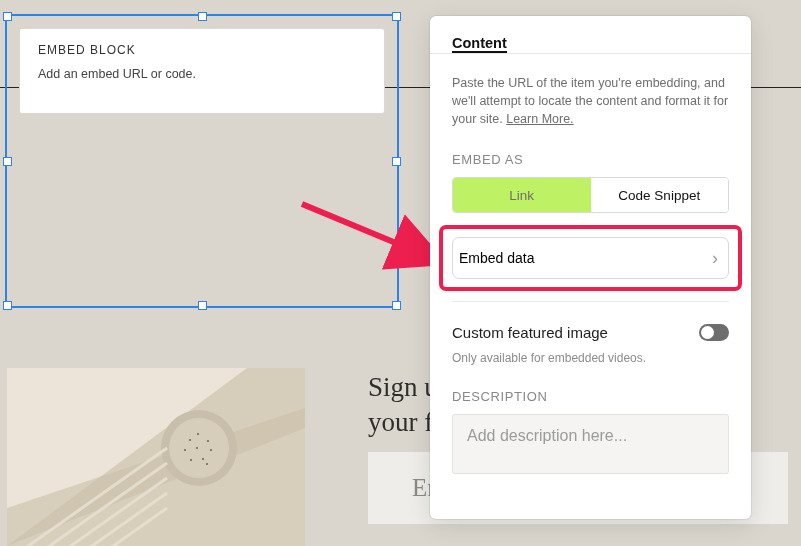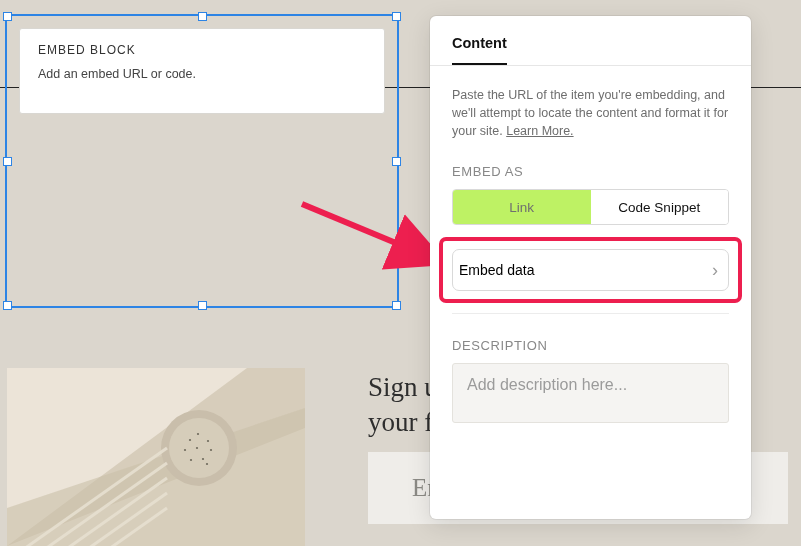--- a/index.html
+++ b/index.html
@@ -100,21 +100,20 @@
     padding: 0;
   }
   .tabs {
     padding: 18px 22px 0 22px;
   }
   .tab {
     display: inline-block;
     font-size: 14.5px;
     font-weight: 600;
     color: #111;
-    padding-bottom: 12px;
     border-bottom: 2px solid #111;
   }
   .tab-rule {
     height: 1px;
     background: #e6e6e6;
   }
   .panel-body {
     padding: 20px 22px 0 22px;
   }
   .help-text {
@@ -353,20 +352,25 @@
       <div class="nav-row-wrap">
         <div class="highlight-box"></div>
         <div class="nav-row">
           <span>Embed data</span>
           <span class="chev">›</span>
         </div>
       </div>
 
       <div class="row-divider"></div>
 
+      <div class="switch-row">
+        <span class="switch-row-label">Custom featured image</span>
+        <span class="switch"></span>
+      </div>
+      <div class="caption">Only available for embedded videos.</div>
 
       <div class="section-label">DESCRIPTION</div>
       <div class="desc-field">
         <span>Add description here...</span>
       </div>
     </div>
   </div>
 </div>
 
 </body></html>

